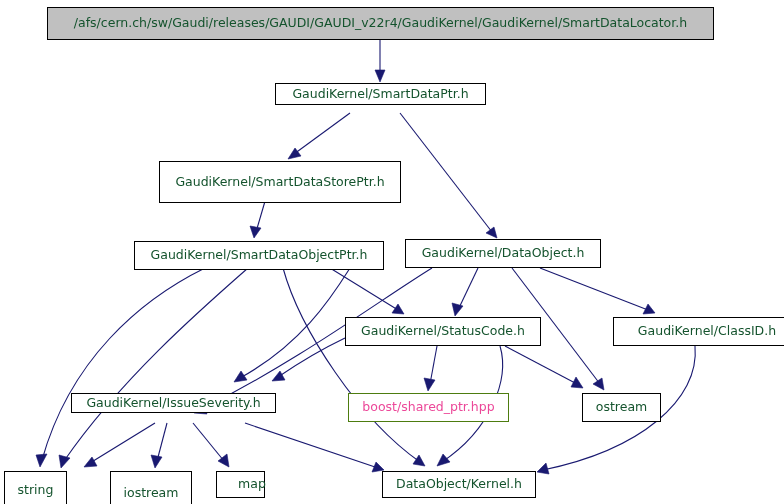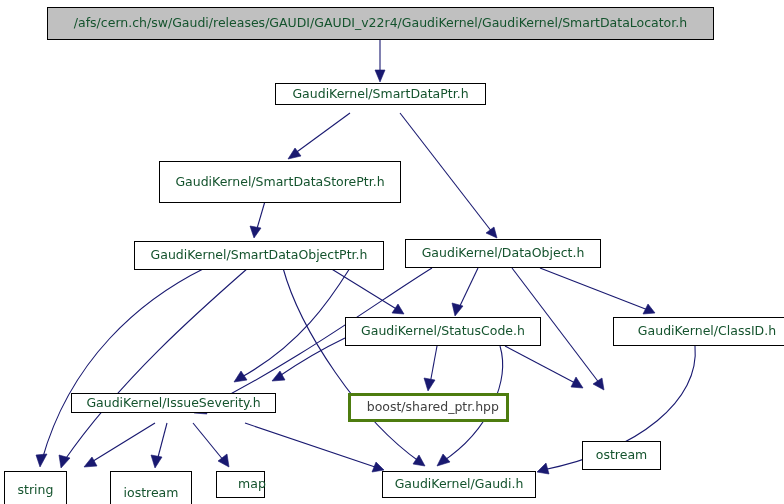--- a/index.html
+++ b/index.html
@@ -43,23 +43,22 @@
     color: #14532d;
     font-size: 12.5px;
     line-height: 1;
     white-space: nowrap;
   }
   .node-box.root-node {
     background: #c0c0c0;
     border: 1px solid #000000;
   }
   .node-box.external-node {
-    border: 3px solid #4d7c0f;
-    color: #404040;
-    justify-content: flex-end;
+    border: 1px solid #4d7c0f;
+    color: #ec4899;
   }
   .node-label {
     display: block;
     padding: 0 7px;
   }
 </style>
 </head>
 <body>
 
 <div id="graph-root">
@@ -132,29 +131,29 @@
       </div>
       <div class="node-box" style="left: 613px; top: 317px; width: 188px; height: 29px;">
         <span class="node-label">GaudiKernel/ClassID.h</span>
       </div>
       <div class="node-box" style="left: 71px; top: 382px; width: 205px; height: 20px; margin-top: 11px;">
         <span class="node-label">GaudiKernel/IssueSeverity.h</span>
       </div>
       <div class="node-box external-node" style="left: 348px; top: 393px; width: 161px; height: 29px;">
         <span class="node-label">boost/shared_ptr.hpp</span>
       </div>
-      <div class="node-box" style="left: 582px; top: 393px; width: 79px; height: 29px; margin-top: 48px;">
+      <div class="node-box" style="left: 582px; top: 393px; width: 79px; height: 29px;">
         <span class="node-label">ostream</span>
       </div>
       <div class="node-box" style="left: 4px; top: 471px; width: 63px; height: 38px;">
         <span class="node-label">string</span>
       </div>
       <div class="node-box" style="left: 110px; top: 471px; width: 82px; height: 44px;">
         <span class="node-label">iostream</span>
       </div>
       <div class="node-box" style="left: 216px; top: 471px; width: 49px; height: 27px; padding-left: 23px;">
         <span class="node-label">map</span>
       </div>
       <div class="node-box" style="left: 382px; top: 471px; width: 154px; height: 27px;">
-        <span class="node-label">GaudiKernel/Gaudi.h</span>
+        <span class="node-label">DataObject/Kernel.h</span>
       </div>
     </div>
 </div>
 
 </body></html>

